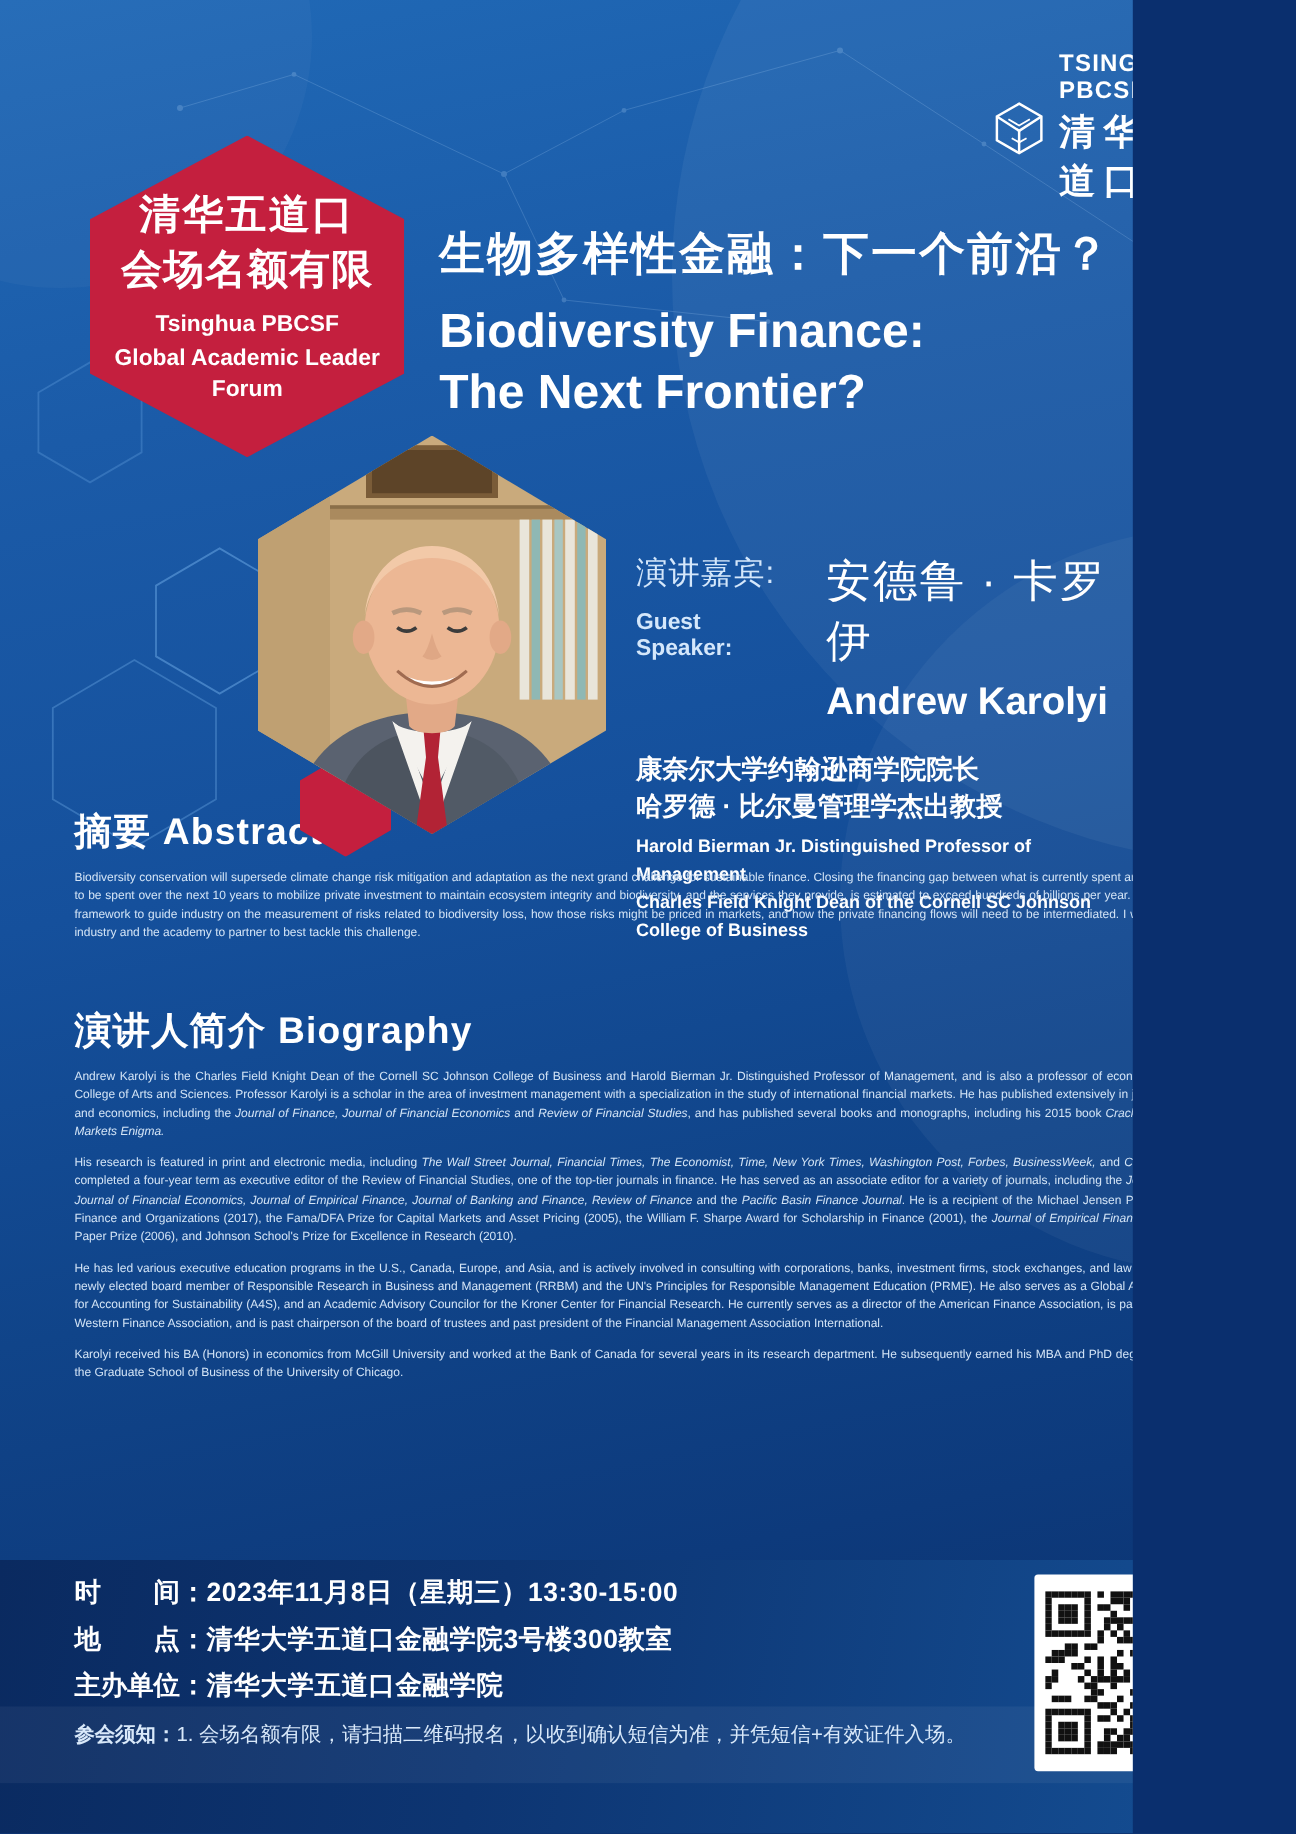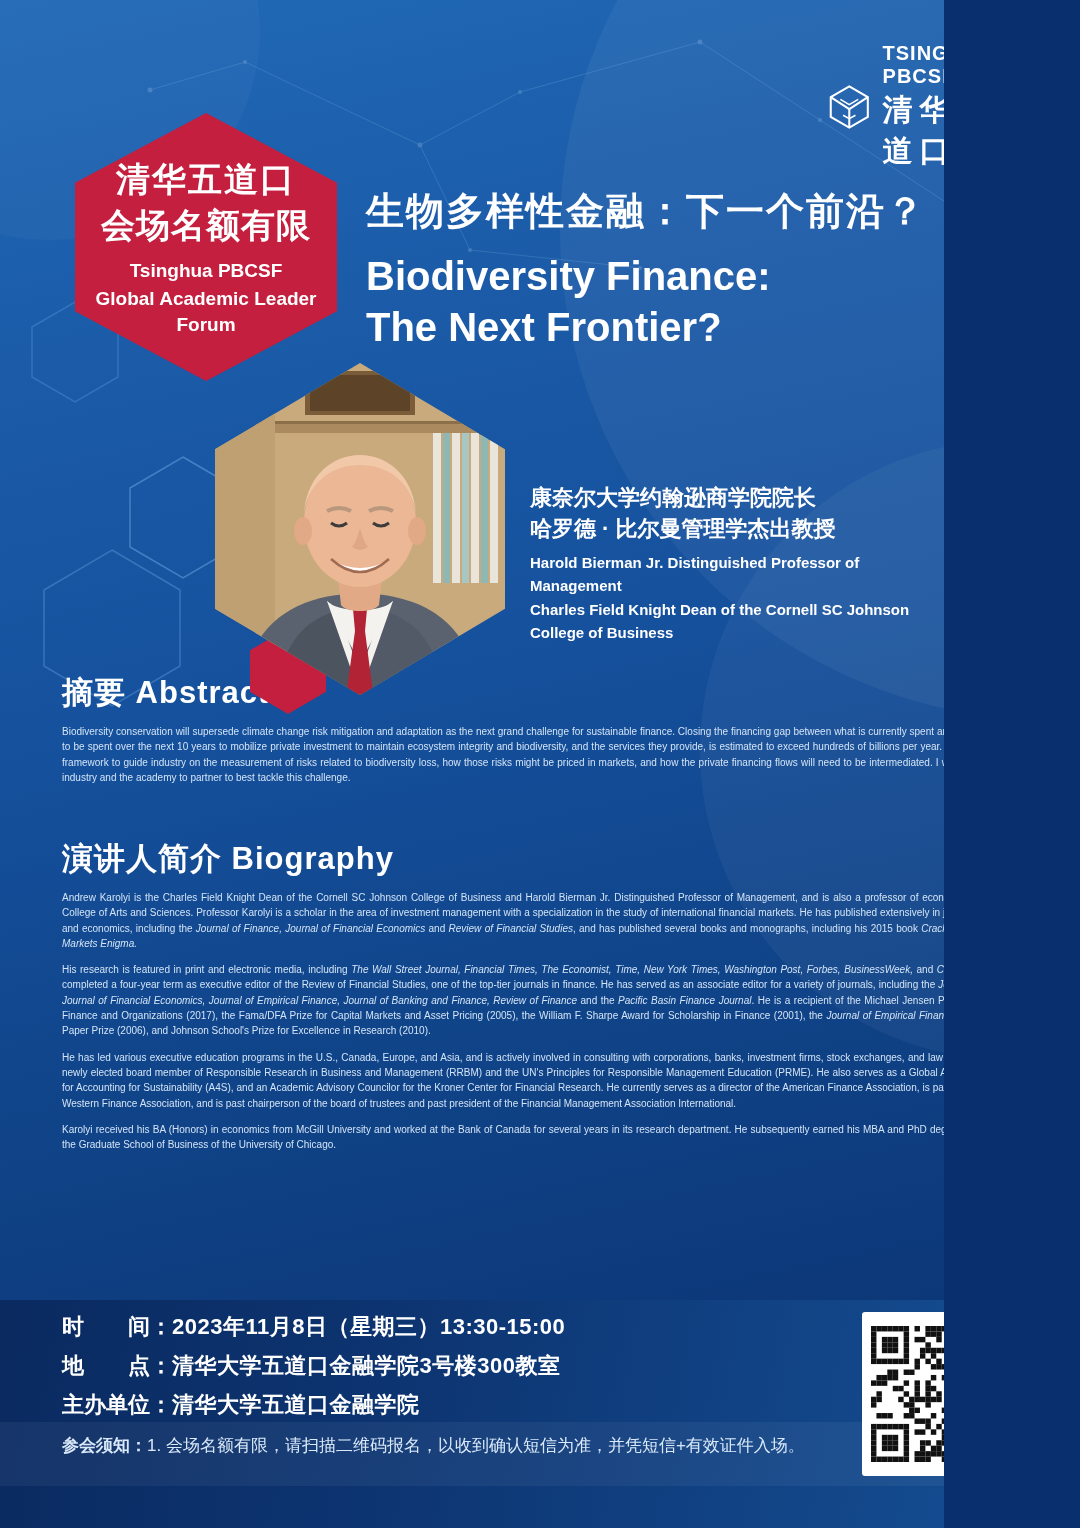--- a/index.html
+++ b/index.html
@@ -172,20 +172,30 @@
       <path d="M116 160 Q124 166 132 160" stroke="#3c3c3c" stroke-width="3" fill="none"></path>
       <path d="M158 160 Q166 166 174 160" stroke="#3c3c3c" stroke-width="3" fill="none"></path>
 
       <path d="M145 165 Q141 180 137 184 Q145 190 153 184 Q149 180 145 165" fill="#dfa785"></path>
       <path d="M118 198 Q145 222 172 198 Q145 212 118 198 Z" fill="#fff"></path>
       <path d="M116 196 Q145 222 174 196" stroke="#a06b50" stroke-width="2.5" fill="none"></path>
     </svg>
   </div>
 
   <div class="speaker">
+    <div class="speaker-top">
+      <div class="sp-labels">
+        <div class="l1">演讲嘉宾:</div>
+        <div class="l2">Guest Speaker:</div>
+      </div>
+      <div class="sp-names">
+        <div class="n1">安德鲁 · 卡罗伊</div>
+        <div class="n2">Andrew Karolyi</div>
+      </div>
+    </div>
     <div class="sp-titles">
       <div class="zh">康奈尔大学约翰逊商学院院长</div>
       <div class="zh">哈罗德 · 比尔曼管理学杰出教授</div>
       <div class="en-block">
         <div class="en">Harold Bierman Jr. Distinguished Professor of Management</div>
         <div class="en">Charles Field Knight Dean of the Cornell SC Johnson College of Business</div>
       </div>
     </div>
   </div>
 

